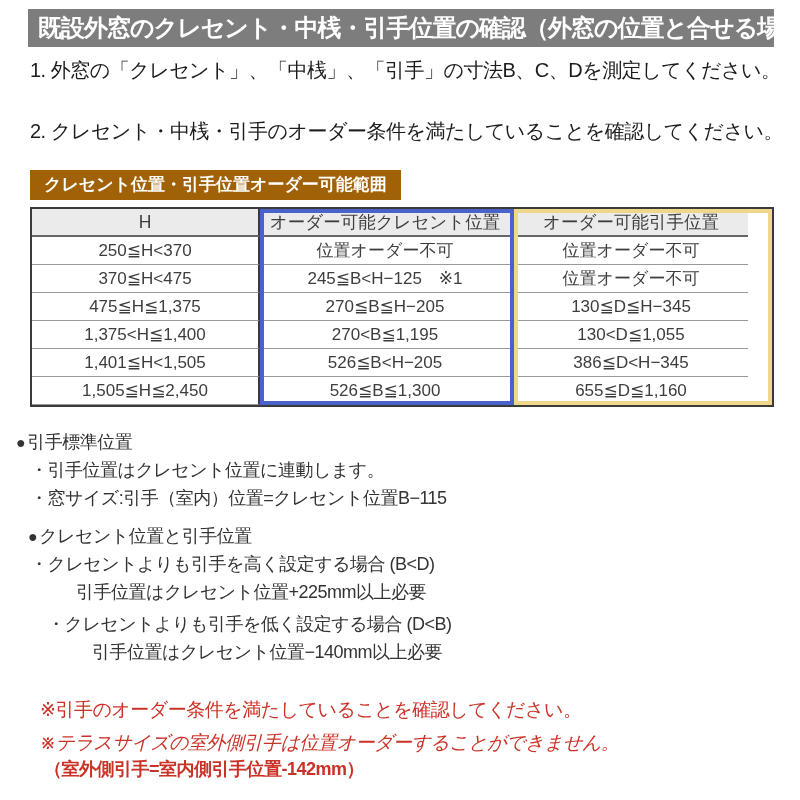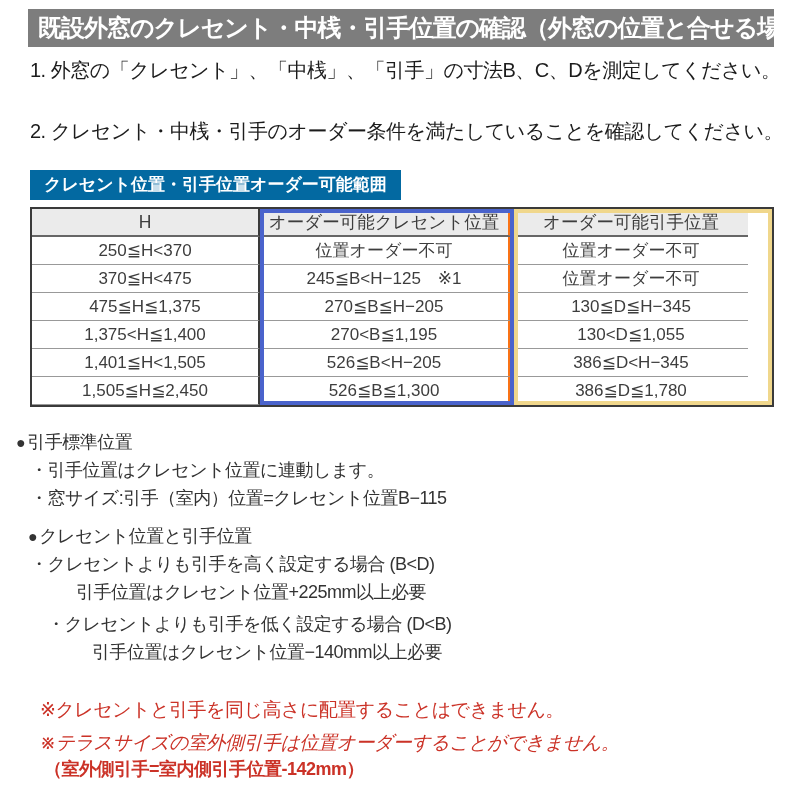--- a/index.html
+++ b/index.html
@@ -27,40 +27,40 @@
   .step {
     left: 30px; color: #1c1c1c; font-size: 20px; line-height: 26px;
     white-space: nowrap; letter-spacing: -0.5px;
   }
   .step-1 { top: 57px; }
   .step-2 { top: 118px; }
 
   
   .table-label {
     left: 30px; top: 170px; height: 30px;
-    background: #0369a1; color: #ffffff;
+    background: #a16207; color: #ffffff;
     font-size: 17px; font-weight: bold; line-height: 30px;
     padding: 0 14px; white-space: nowrap;
   }
 
   
   .tbl {
     left: 30px; top: 207px; width: 744px; height: 200px;
     border: 2px solid #3a3a3a; box-sizing: border-box;
     background: #ffffff;
   }
   .trow { display: flex; height: 28px; }
   .cell {
     box-sizing: border-box; display: flex;
     align-items: center; justify-content: center;
     font-size: 17px; color: #3d3d3d; white-space: nowrap;
     letter-spacing: 0px;
   }
   .c1 { width: 228px; border-right: 2px solid #3a3a3a; }
-  .c2 { width: 254px; border-right: 6px solid #f97316; }
+  .c2 { width: 254px; border-right: 4px solid #f97316; }
   .c3 { width: 234px; }
   .trow.head .cell { background: #ebebeb; border-bottom: 2px solid #666666; font-size: 17.5px; }
   .trow.body .cell { border-bottom: 1px solid #999999; }
   .trow.body:last-of-type .cell { border-bottom: none; }
 
   
   .frame { position: absolute; top: 0; height: 100%; box-sizing: border-box; pointer-events: none; }
   .frame-blue   { left: 228px; width: 254px; border: 4px solid #4a63cc; }
   .frame-yellow { left: 482px; width: 258px; border: 4px solid #f0d78c; }
 
@@ -125,33 +125,33 @@
       <div class="cell c3">130&lt;D≦1,055</div>
     </div>
     <div class="trow body">
       <div class="cell c1">1,401≦H&lt;1,505</div>
       <div class="cell c2">526≦B&lt;H−205</div>
       <div class="cell c3">386≦D&lt;H−345</div>
     </div>
     <div class="trow body">
       <div class="cell c1">1,505≦H≦2,450</div>
       <div class="cell c2">526≦B≦1,300</div>
-      <div class="cell c3">386≦D≦1,780</div>
+      <div class="cell c3">655≦D≦1,160</div>
     </div>
     <div class="frame frame-blue"></div>
     <div class="frame frame-yellow"></div>
   </div>
 
   <div class="abs note n1"><span class="bullet">●</span><span>引手標準位置</span></div>
   <div class="abs note n2"><span>・</span><span>引手位置はクレセント位置に連動します。</span></div>
   <div class="abs note n3"><span>・</span><span>窓サイズ:引手（室内）位置=クレセント位置B−115</span></div>
 
   <div class="abs note n4"><span class="bullet">●</span><span>クレセント位置と引手位置</span></div>
   <div class="abs note n5"><span>・</span><span>クレセントよりも引手を高く設定する場合 (B&lt;D)</span></div>
   <div class="abs note n6">引手位置はクレセント位置+225mm以上必要</div>
   <div class="abs note n7"><span>・</span><span>クレセントよりも引手を低く設定する場合 (D&lt;B)</span></div>
   <div class="abs note n8">引手位置はクレセント位置−140mm以上必要</div>
 
-  <div class="abs warn w1">※クレセントと引手を同じ高さに配置することはできません。</div>
+  <div class="abs warn w1">※引手のオーダー条件を満たしていることを確認してください。</div>
   <div class="abs warn w2">※テラスサイズの室外側引手は位置オーダーすることができません。</div>
   <div class="abs warn w3">（室外側引手=室内側引手位置-142mm）</div>
 
 </div>
 
 </body></html>

